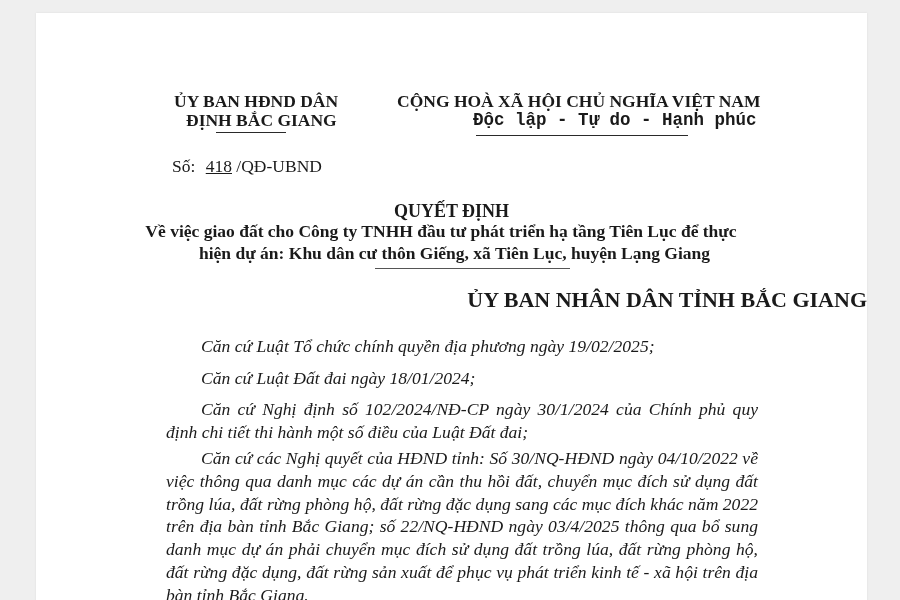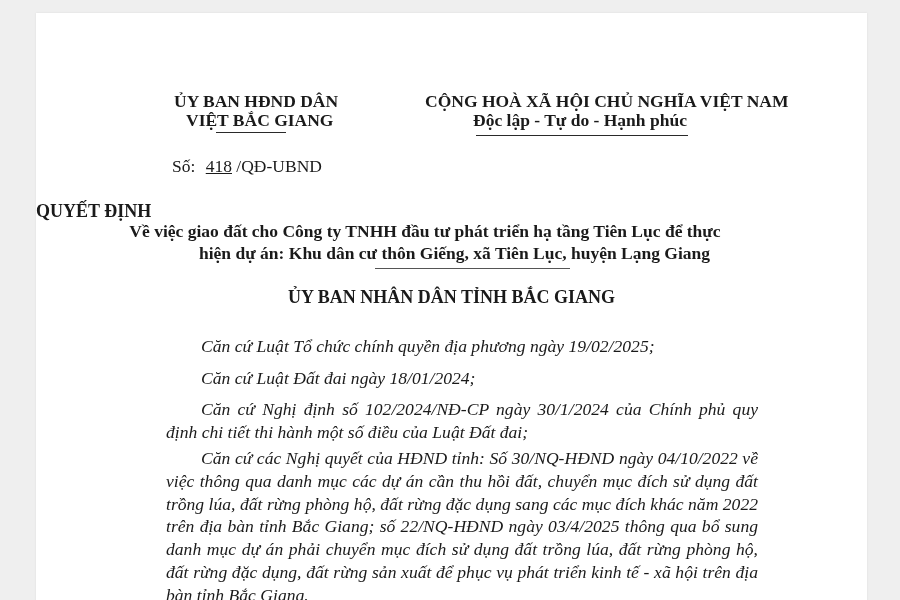--- a/index.html
+++ b/index.html
@@ -44,39 +44,39 @@
       white-space: normal;
     }
     .indent { text-indent: 35px; }
   </style>
 </head>
 <body>
 
 <div class="page serif">
 
   <div class="abs bold hdr" style="left:138px; top:78px;">ỦY BAN HĐND DÂN</div>
-  <div class="abs bold hdr" style="left:150px; top:97px;">VIỆT BẮC GIANG</div>
+  <div class="abs bold hdr" style="left:150px; top:97px;">ĐỊNH BẮC GIANG</div>
   <div class="rule" style="left:180px; top:119px; width:70px;"></div>
 
   <div class="abs hdr" style="left:136px; top:143px;">
     <span>Số:</span>
     <span style="margin-left:6px;text-decoration:underline;">418</span>
     <span style="">/QĐ-UBND</span>
   </div>
 
-  <div class="abs bold hdr" style="left:361px; top:78px;margin-left:28px;">CỘNG HOÀ XÃ HỘI CHỦ NGHĨA VIỆT NAM</div>
-  <div class="abs bold hdr" style="left:437px; top:97px;">Độc lập - Tự do - Hạnh phúc</div>
+  <div class="abs bold hdr" style="left:361px; top:78px;">CỘNG HOÀ XÃ HỘI CHỦ NGHĨA VIỆT NAM</div>
+  <div class="abs bold hdr" style="left:437px; top:97px;font-family:Liberation Mono, monospace;">Độc lập - Tự do - Hạnh phúc</div>
   <div class="rule" style="left:440px; top:122px; width:212px;"></div>
 
 
-  <div class="abs bold" style="left:0; width:831px; text-align:left; top:188px; font-size:18px;">QUYẾT ĐỊNH</div>
-  <div class="abs bold" style="left:0; width:778px; text-align:center; top:208px; font-size:17.5px;">Về việc giao đất cho Công ty TNHH đầu tư phát triển hạ tầng Tiên Lục để thực</div>
+  <div class="abs bold" style="left:0; width:831px; text-align:center; top:188px; font-size:18px;">QUYẾT ĐỊNH</div>
+  <div class="abs bold" style="left:16px; width:778px; text-align:center; top:208px; font-size:17.5px;">Về việc giao đất cho Công ty TNHH đầu tư phát triển hạ tầng Tiên Lục để thực</div>
   <div class="abs bold" style="left:0; width:837px; text-align:center; top:230px; font-size:17.5px;">hiện dự án: Khu dân cư thôn Giếng, xã Tiên Lục, huyện Lạng Giang</div>
   <div class="rule" style="left:339px; top:255px; width:195px; background:#555;"></div>
 
-  <div class="abs bold" style="left:0; width:831px; text-align:center; top:274px; font-size:18px;">ỦY BAN NHÂN DÂN TỈNH BẮC GIANG</div>
+  <div class="abs bold" style="left:0; width:831px; text-align:right; top:274px; font-size:22px;">ỦY BAN NHÂN DÂN TỈNH BẮC GIANG</div>
 
   <div class="para serif indent" style="top:322px;">Căn cứ Luật Tổ chức chính quyền địa phương ngày 19/02/2025;</div>
   <div class="para serif indent" style="top:354px;">Căn cứ Luật Đất đai ngày 18/01/2024;</div>
   <div class="para serif indent" style="top:385px;">Căn cứ Nghị định số 102/2024/NĐ-CP ngày 30/1/2024 của Chính phủ quy định chi tiết thi hành một số điều của Luật Đất đai;</div>
   <div class="para serif indent" style="top:434px;">Căn cứ các Nghị quyết của HĐND tỉnh: Số 30/NQ-HĐND ngày 04/10/2022 về việc thông qua danh mục các dự án cần thu hồi đất, chuyển mục đích sử dụng đất trồng lúa, đất rừng phòng hộ, đất rừng đặc dụng sang các mục đích khác năm 2022 trên địa bàn tỉnh Bắc Giang; số 22/NQ-HĐND ngày 03/4/2025 thông qua bổ sung danh mục dự án phải chuyển mục đích sử dụng đất trồng lúa, đất rừng phòng hộ, đất rừng đặc dụng, đất rừng sản xuất để phục vụ phát triển kinh tế - xã hội trên địa bàn tỉnh Bắc Giang.</div>
 
 </div>
 
 </body></html>

